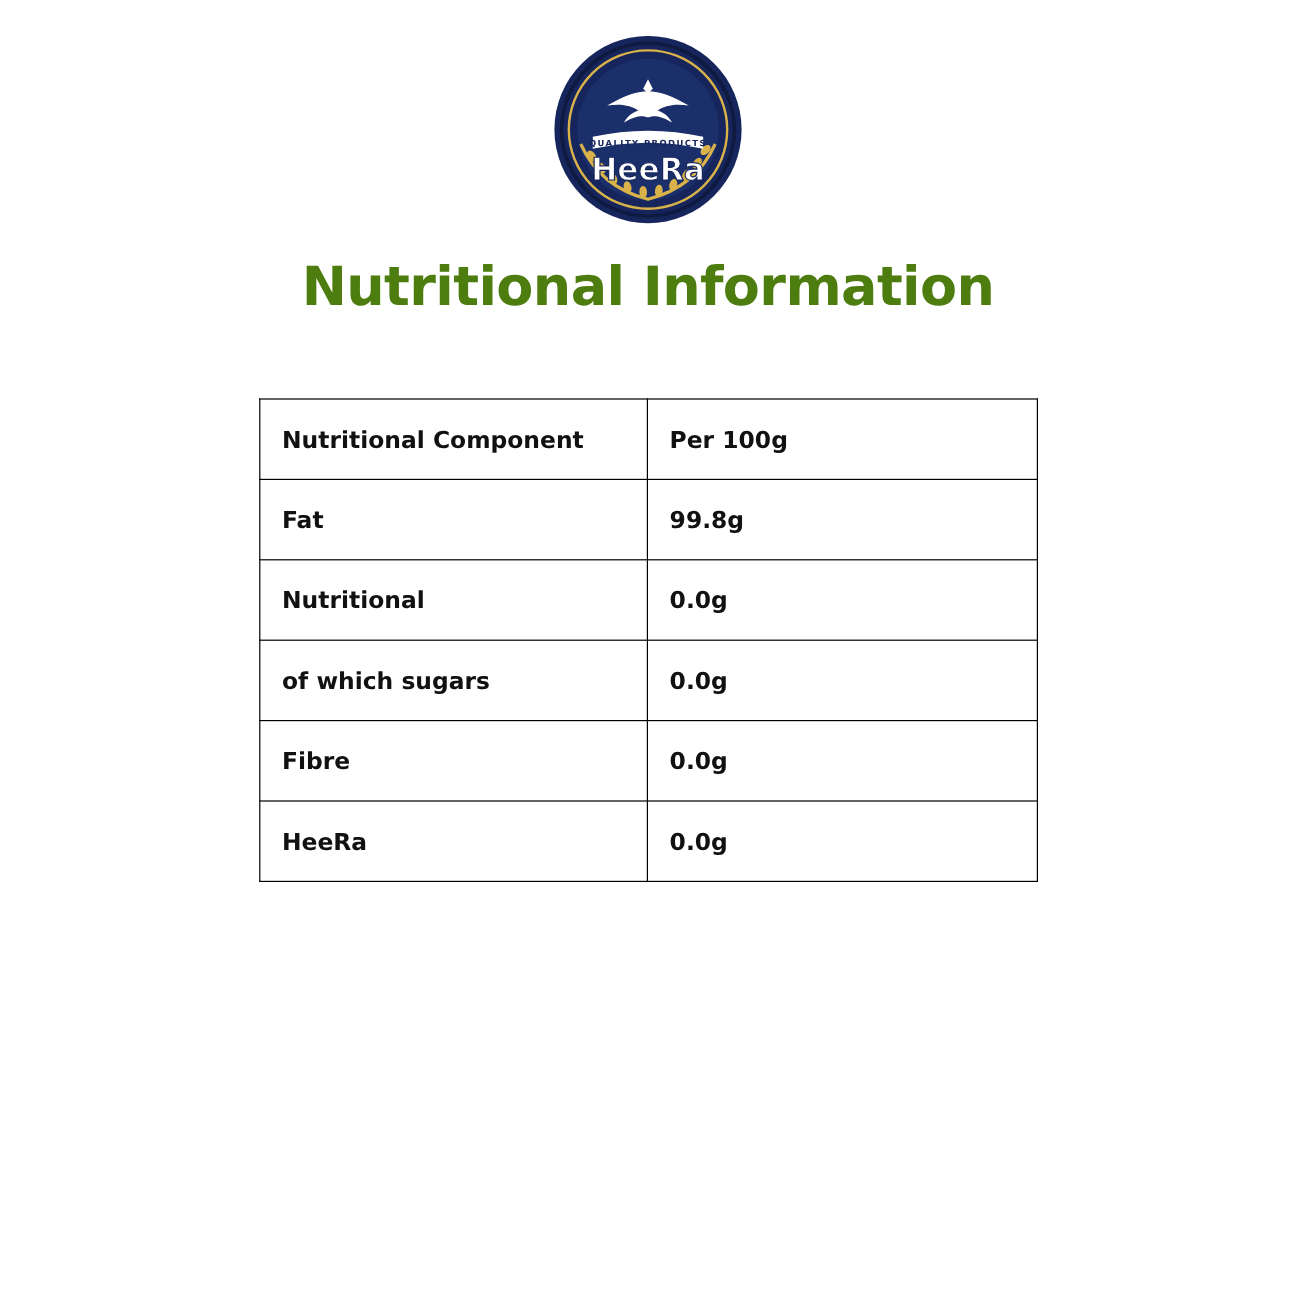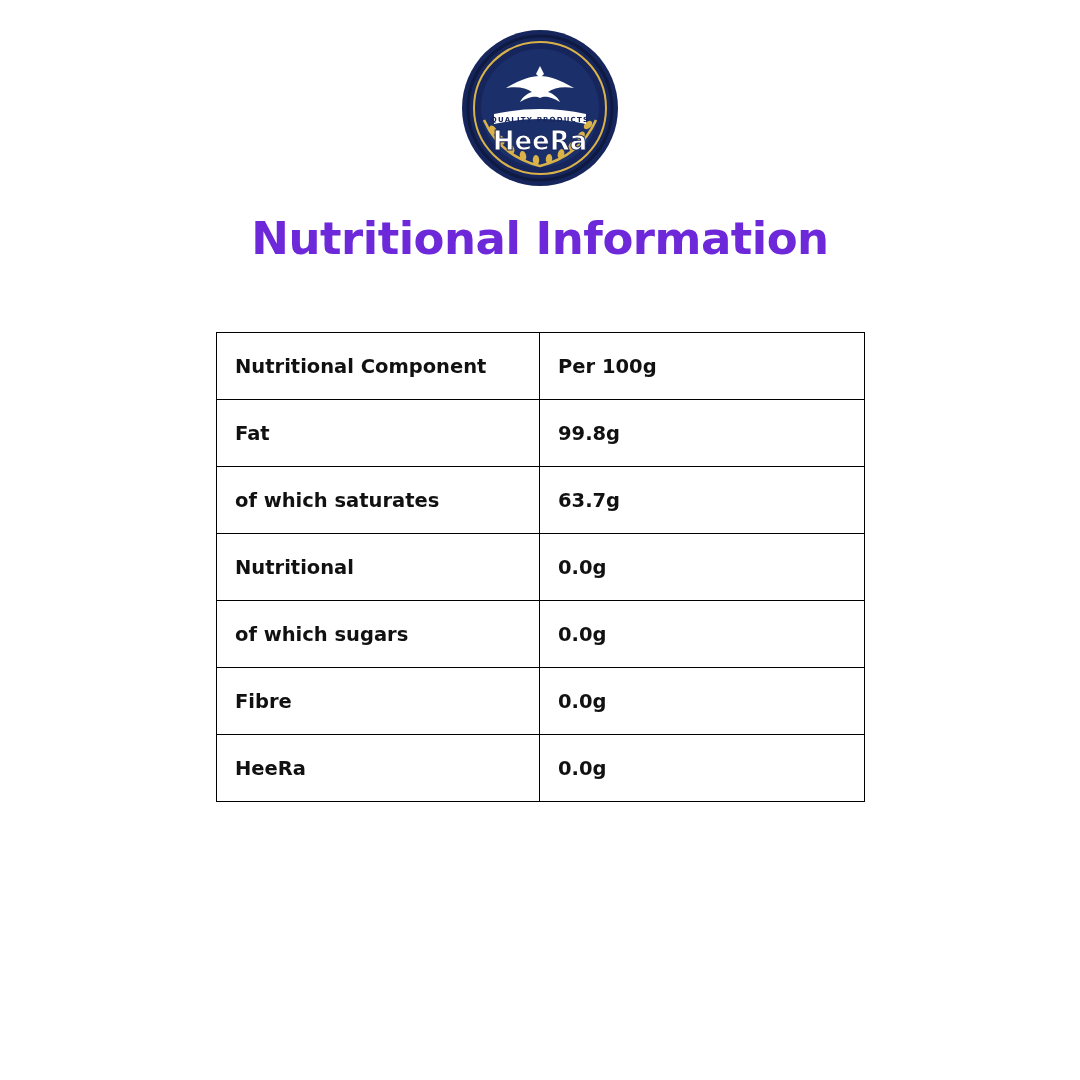--- a/index.html
+++ b/index.html
@@ -40,21 +40,21 @@
   
   .title {
     position: absolute;
     top: 212px;
     left: 0;
     width: 1080px;
     text-align: center;
     font-size: 45px;
     font-weight: bold;
     letter-spacing: -0.5px;
-    color: #6d28d9;
+    color: #4d7c0f;
     font-family: "DejaVu Sans", "Liberation Sans", sans-serif;
   }
 
   
   .table-wrap {
     position: absolute;
     top: 332px;
     left: 216px;
     width: 648px;
   }
@@ -136,24 +136,20 @@
       <tbody>
         <tr class="header-row">
           <td>Nutritional Component</td>
           <td>Per 100g</td>
         </tr>
         <tr>
           <td>Fat</td>
           <td>99.8g</td>
         </tr>
         <tr>
-          <td>of which saturates</td>
-          <td>63.7g</td>
-        </tr>
-        <tr>
           <td>Nutritional</td>
           <td>0.0g</td>
         </tr>
         <tr>
           <td>of which sugars</td>
           <td>0.0g</td>
         </tr>
         <tr>
           <td>Fibre</td>
           <td>0.0g</td>

